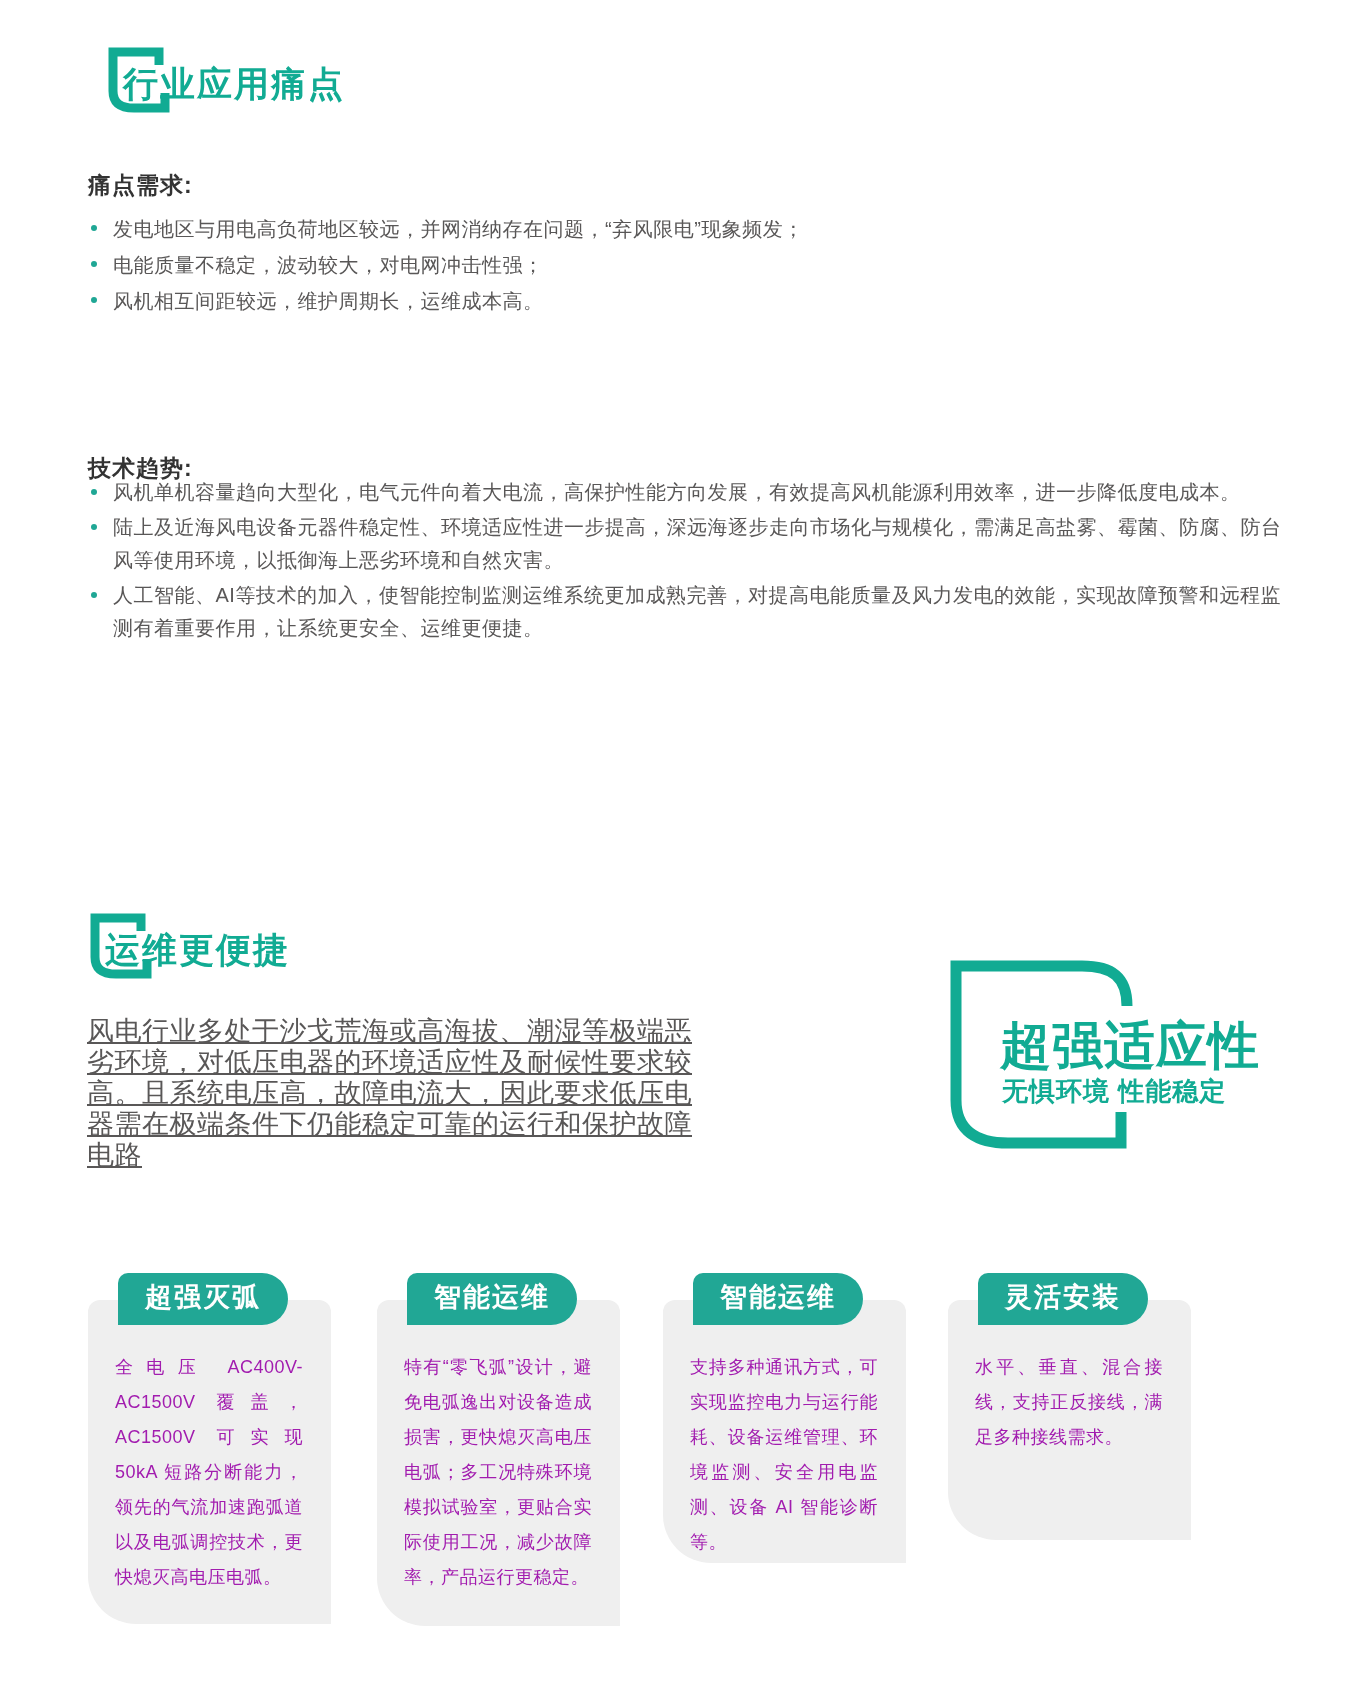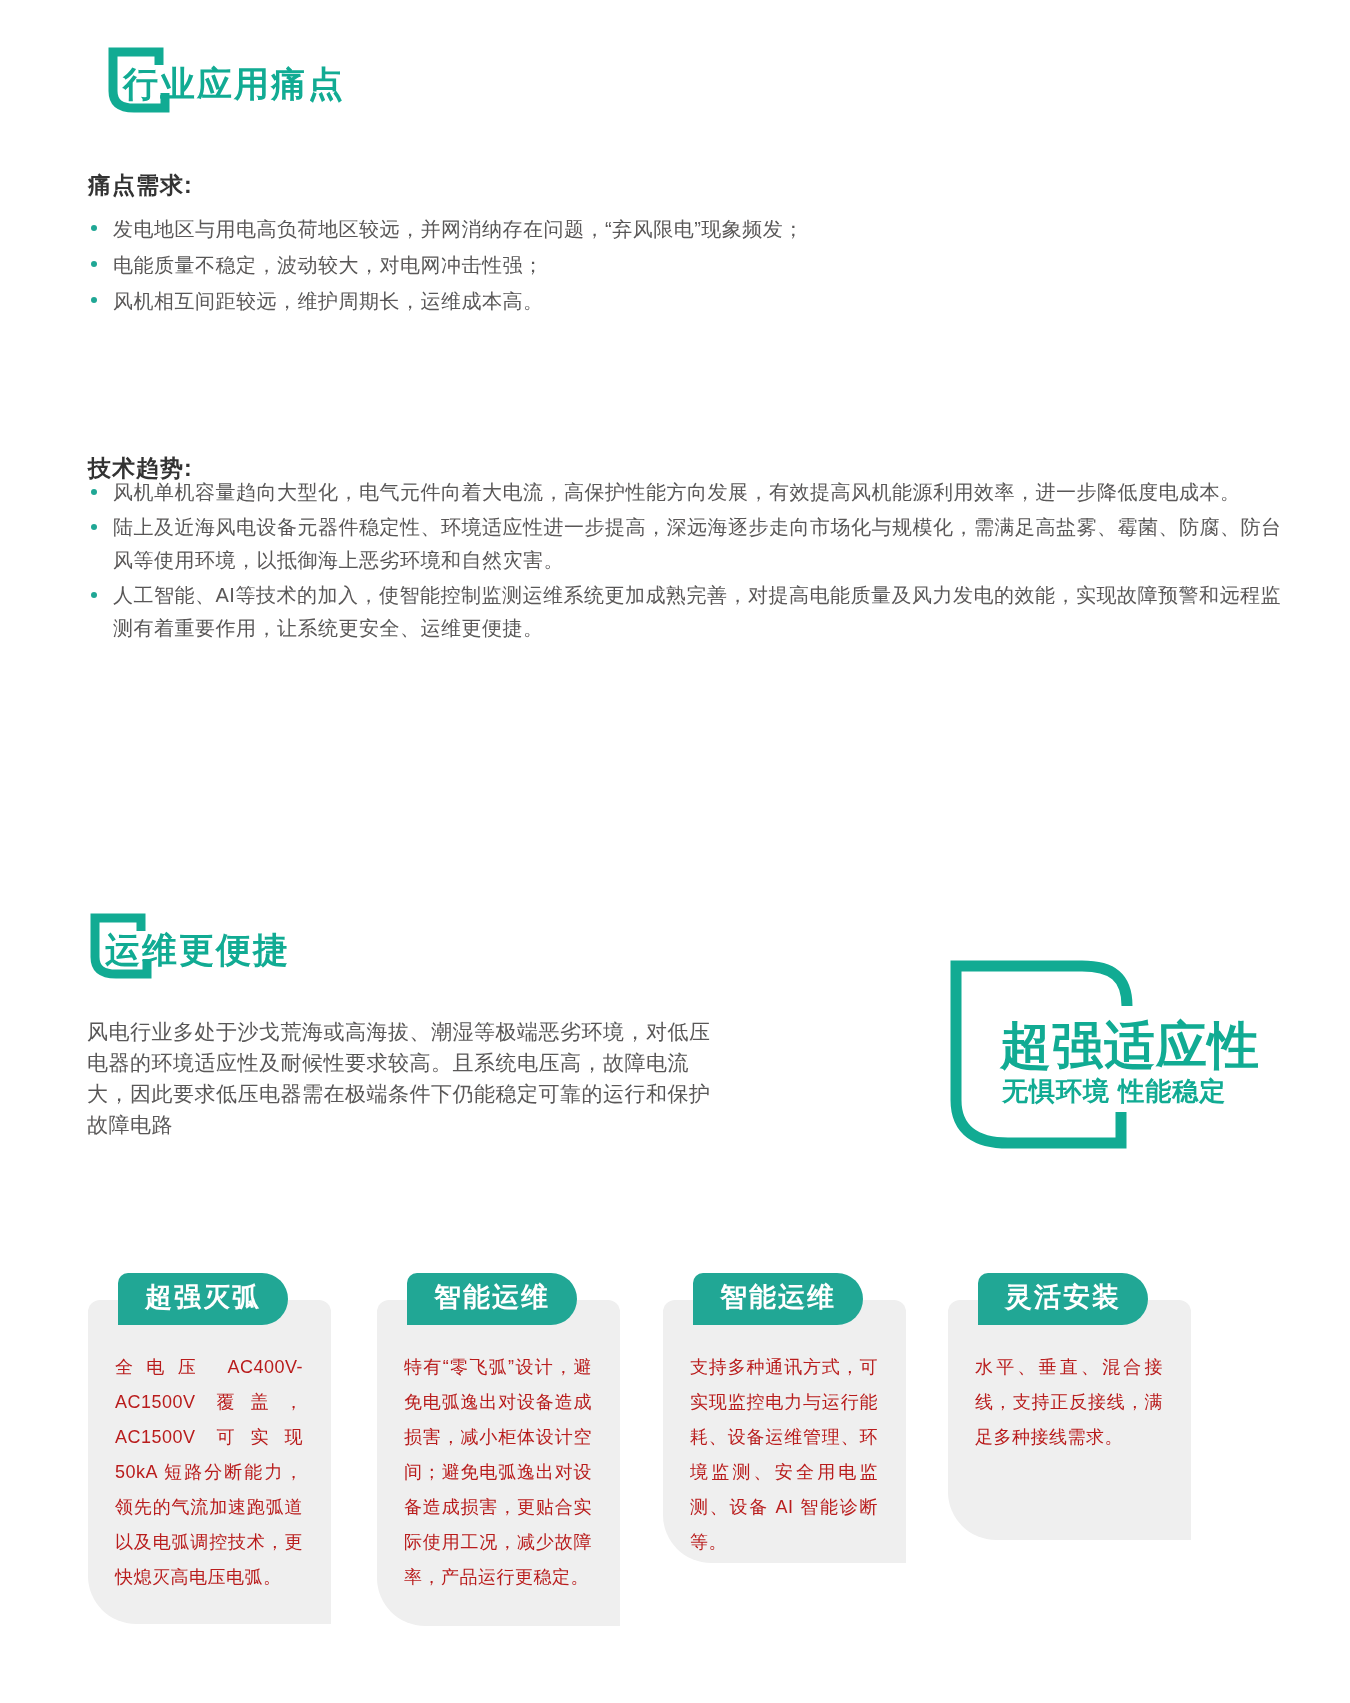--- a/index.html
+++ b/index.html
@@ -36,21 +36,21 @@
   }
   #demand-list li { line-height:34px; }
   .bullet-list li .dot {
     position:absolute; left:3px; top:13px; width:6px; height:6px;
     border-radius:50%; background:#1FA795;
   }
 
   
   #value-paragraph {
     position:absolute; left:87px; top:1016px; width:628px;
-    font-size:21px; line-height:31px; color:#595757; letter-spacing:0.5px;
+    font-size:27px; line-height:31px; color:#595757; letter-spacing:0.5px;text-decoration:underline;
   }
 
   #badge { position:absolute; left:950px; top:960px; width:400px; height:200px; }
   #badge svg { position:absolute; left:0; top:0; }
   #badge .badge-title {
     position:absolute; left:50px; top:52px; white-space:nowrap;
     font-size:51px; font-weight:800; color:#11AB93; letter-spacing:1px;
   }
   #badge .badge-subtitle {
     position:absolute; left:52px; top:114px; white-space:nowrap;
@@ -66,21 +66,21 @@
   .card .pill {
     position:relative; z-index:2; margin-left:30px; height:52px;
     display:inline-block; padding:0 27px; line-height:52px;
     background:#21A795; color:#ffffff; font-size:27px; font-weight:bold;
     letter-spacing:2px; border-radius:10px 26px 26px 0;font-family:Liberation Mono, monospace;
   }
   .card .card-body {
     position:relative; z-index:1; margin-top:-25px; width:243px;
     background:#EFEFEF; border-radius:12px 12px 0 48px;
     padding:50px 28px 9px 27px;
-    font-size:18px; line-height:35px; color:#b91c1c; letter-spacing:0.5px;
+    font-size:18px; line-height:35px; color:#a21caf; letter-spacing:0.5px;
     text-align:justify;
   }
   #card-0 .card-body { height:324px; }
   #card-1 .card-body { height:326px; }
   #card-2 .card-body { height:263px; }
   #card-3 .card-body { height:240px; }
 </style>
 </head>
 <body>
 
@@ -123,21 +123,21 @@
     <div class="badge-title">超强适应性</div>
     <div class="badge-subtitle">无惧环境  性能稳定</div>
   </div>
 
   <div class="card" id="card-0">
     <div class="pill">超强灭弧</div>
     <div class="card-body">全电压 AC400V-AC1500V 覆盖，AC1500V 可实现 50kA 短路分断能力，领先的气流加速跑弧道以及电弧调控技术，更快熄灭高电压电弧。</div>
   </div>
   <div class="card" id="card-1">
     <div class="pill">智能运维</div>
-    <div class="card-body">特有“零飞弧”设计，避免电弧逸出对设备造成损害，减小柜体设计空间；避免电弧逸出对设备造成损害，更贴合实际使用工况，减少故障率，产品运行更稳定。</div>
+    <div class="card-body">特有“零飞弧”设计，避免电弧逸出对设备造成损害，更快熄灭高电压电弧；多工况特殊环境模拟试验室，更贴合实际使用工况，减少故障率，产品运行更稳定。</div>
   </div>
   <div class="card" id="card-2">
     <div class="pill">智能运维</div>
     <div class="card-body">支持多种通讯方式，可实现监控电力与运行能耗、设备运维管理、环境监测、安全用电监测、设备 AI 智能诊断等。</div>
   </div>
   <div class="card" id="card-3">
     <div class="pill">灵活安装</div>
     <div class="card-body">水平、垂直、混合接线，支持正反接线，满足多种接线需求。</div>
   </div>
 

